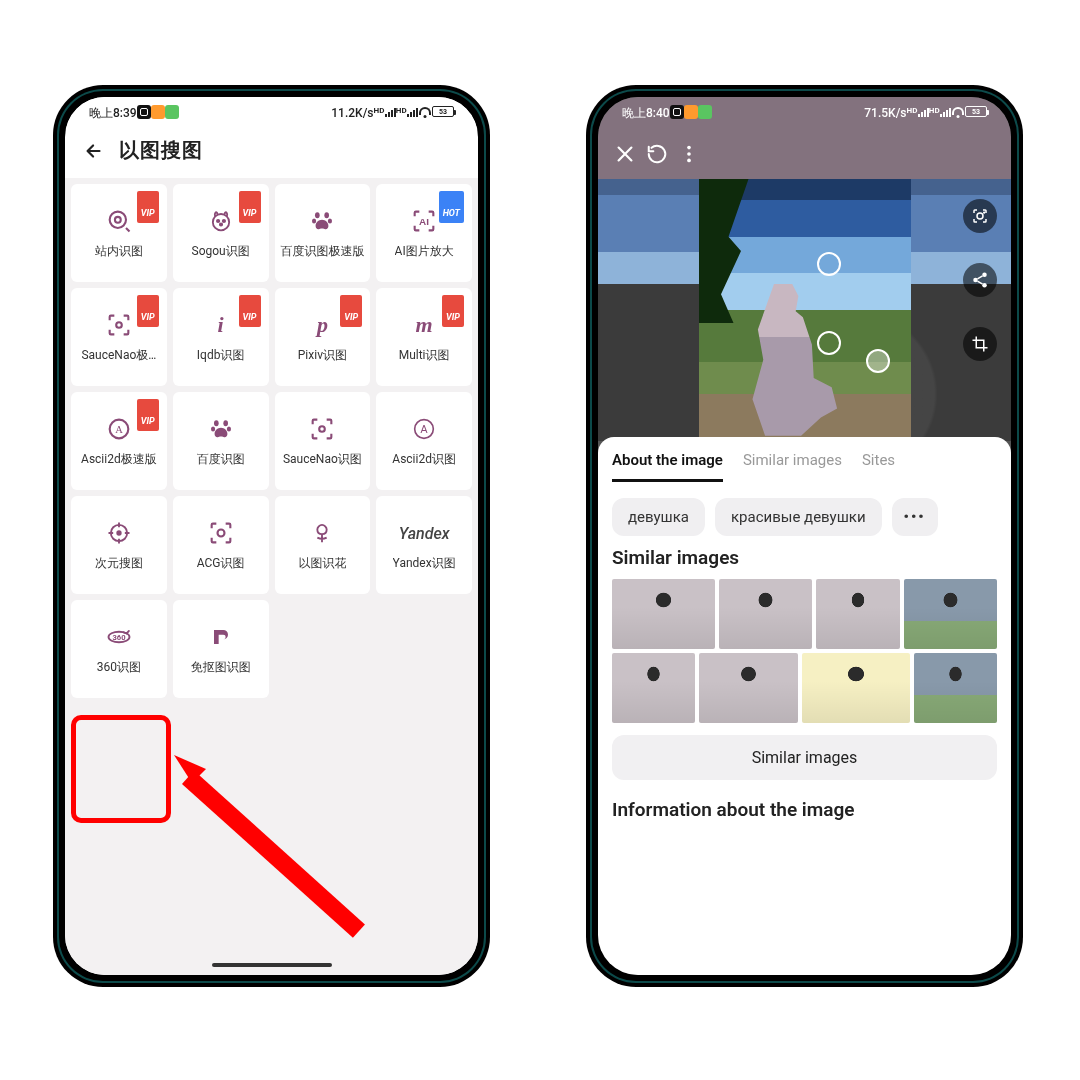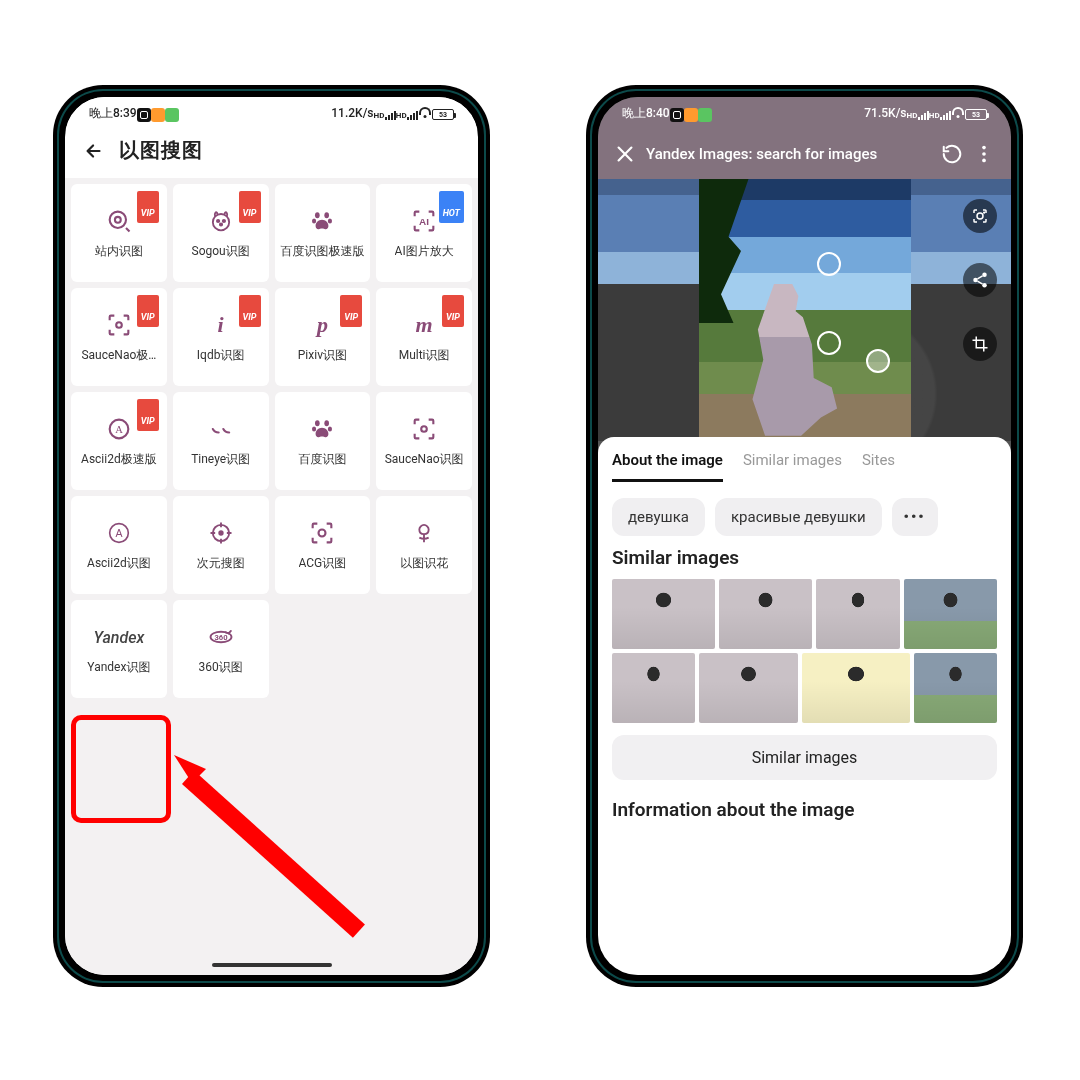--- a/index.html
+++ b/index.html
@@ -41,21 +41,21 @@
   
   .statusbar {
     height: 32px;
     display:flex; align-items:center; justify-content:space-between;
     padding: 0 24px;
     font-size: 12px;
     font-weight: 500;
   }
   .statusbar.light { background:#fff; color:#222; }
   .statusbar.dark  { background:#83727e; color:#fff; }
-  .statusbar .left-ic, .statusbar .right-ic { display:flex; align-items:flex-end; gap:0; }
+  .statusbar .left-ic, .statusbar .right-ic { display:flex; align-items:flex-start; gap:0; }
   .mini-ic {
     width:14px; height:14px; border-radius:3px;
     display:inline-block;
   }
   .mini-ic.douyin { background:#111; position:relative; }
   .mini-ic.douyin::after{content:"";position:absolute;inset:3px;border:1px solid #fff;border-radius:2px;}
   .mini-ic.orange { background:#ff9a2e; }
   .mini-ic.green  { background:#5ac561; }
   .sig {
     display:inline-flex; align-items:flex-end; gap:1px; height:11px;
@@ -374,28 +374,20 @@
                 <svg class="svg-ic" viewBox="0 0 24 24" fill="none" stroke="currentColor" stroke-width="1.8">
                   <circle cx="12" cy="12" r="8"></circle>
                   <text x="12" y="15.5" text-anchor="middle" font-size="9" font-family="serif" fill="currentColor" stroke="none">A</text>
                 </svg>
               </div>
               <div class="lbl">Ascii2d极速版</div>
               <span class="badge">VIP</span>
             </div>
             <div class="card">
               <div class="ic">
-                <svg class="svg-ic" viewBox="0 0 24 24" fill="none" stroke="currentColor" stroke-width="1.8">
-                  <path d="M5 12c1 2 3 3 5 3M14 12c1 2 3 3 5 3" stroke-linecap="round"></path>
-                </svg>
-              </div>
-              <div class="lbl">Tineye识图</div>
-            </div>
-            <div class="card">
-              <div class="ic">
                 <svg class="svg-ic" viewBox="0 0 24 24" fill="currentColor">
                   <ellipse cx="8" cy="7" rx="2" ry="2.6"></ellipse>
                   <ellipse cx="16" cy="7" rx="2" ry="2.6"></ellipse>
                   <ellipse cx="5.2" cy="12" rx="1.8" ry="2.2"></ellipse>
                   <ellipse cx="18.8" cy="12" rx="1.8" ry="2.2"></ellipse>
                   <path d="M12 11c3 0 5.5 2.4 5.5 5.2 0 2-1.6 3.3-3.3 2.6-1-.4-1.6-.4-2.2-.4s-1.2 0-2.2.4c-1.7.7-3.3-.6-3.3-2.6C6.5 13.4 9 11 12 11Z"></path>
                 </svg>
               </div>
               <div class="lbl">百度识图</div>
             </div>
@@ -454,20 +446,28 @@
             <div class="card">
               <div class="ic">
                 <svg class="svg-ic" viewBox="0 0 24 24" fill="none" stroke="currentColor" stroke-width="1.6">
                   <ellipse cx="12" cy="12" rx="9" ry="4.5"></ellipse>
                   <path d="m18.5 9 2-2.2M18.5 9l-2.5-1" stroke-linecap="round"></path>
                   <text x="12" y="14.2" text-anchor="middle" font-size="6.5" fill="currentColor" stroke="none" font-weight="700">360</text>
                 </svg>
               </div>
               <div class="lbl">360识图</div>
             </div>
+            <div class="card">
+              <div class="ic">
+                <svg class="svg-ic" viewBox="0 0 24 24" fill="currentColor">
+                  <path d="M6 6h8a4 4 0 0 1 4 4v0a4 4 0 0 1-4 4h-4v4H6V6Zm4 4v4h4a2 2 0 0 0 0-4h-4Z"></path>
+                </svg>
+              </div>
+              <div class="lbl">免抠图识图</div>
+            </div>
           </div>
       </div>
 
       <div class="home-indicator"></div>
     </div>
   </div>
 
   <div class="highlight-box" style="left:71px; top:715px; width:100px; height:108px;"></div>
 
   <svg class="arrow-svg" style="left:150px; top:735px;" width="260" height="250" viewBox="0 0 260 250">
@@ -506,21 +506,20 @@
           <span class="batt">53</span>
         </div>
       </div>
 
       <div class="y-header">
         <span class="close">
           <svg viewBox="0 0 24 24" stroke="currentColor" stroke-width="2.4" stroke-linecap="round">
               <path d="M5 5l14 14M19 5L5 19"></path>
             </svg>
         </span>
-        <span class="y-title">Yandex Images: search for images</span>
         <span class="reload">
           <svg viewBox="0 0 24 24" fill="none" stroke="currentColor" stroke-width="2.2" stroke-linecap="round">
               <path d="M3 12a9 9 0 1 0 3-6.7"></path>
               <path d="M3 4v5h5"></path>
             </svg>
         </span>
         <span class="more">
           <svg viewBox="0 0 24 24" fill="currentColor">
               <circle cx="12" cy="5" r="2"></circle>
               <circle cx="12" cy="12" r="2"></circle>

